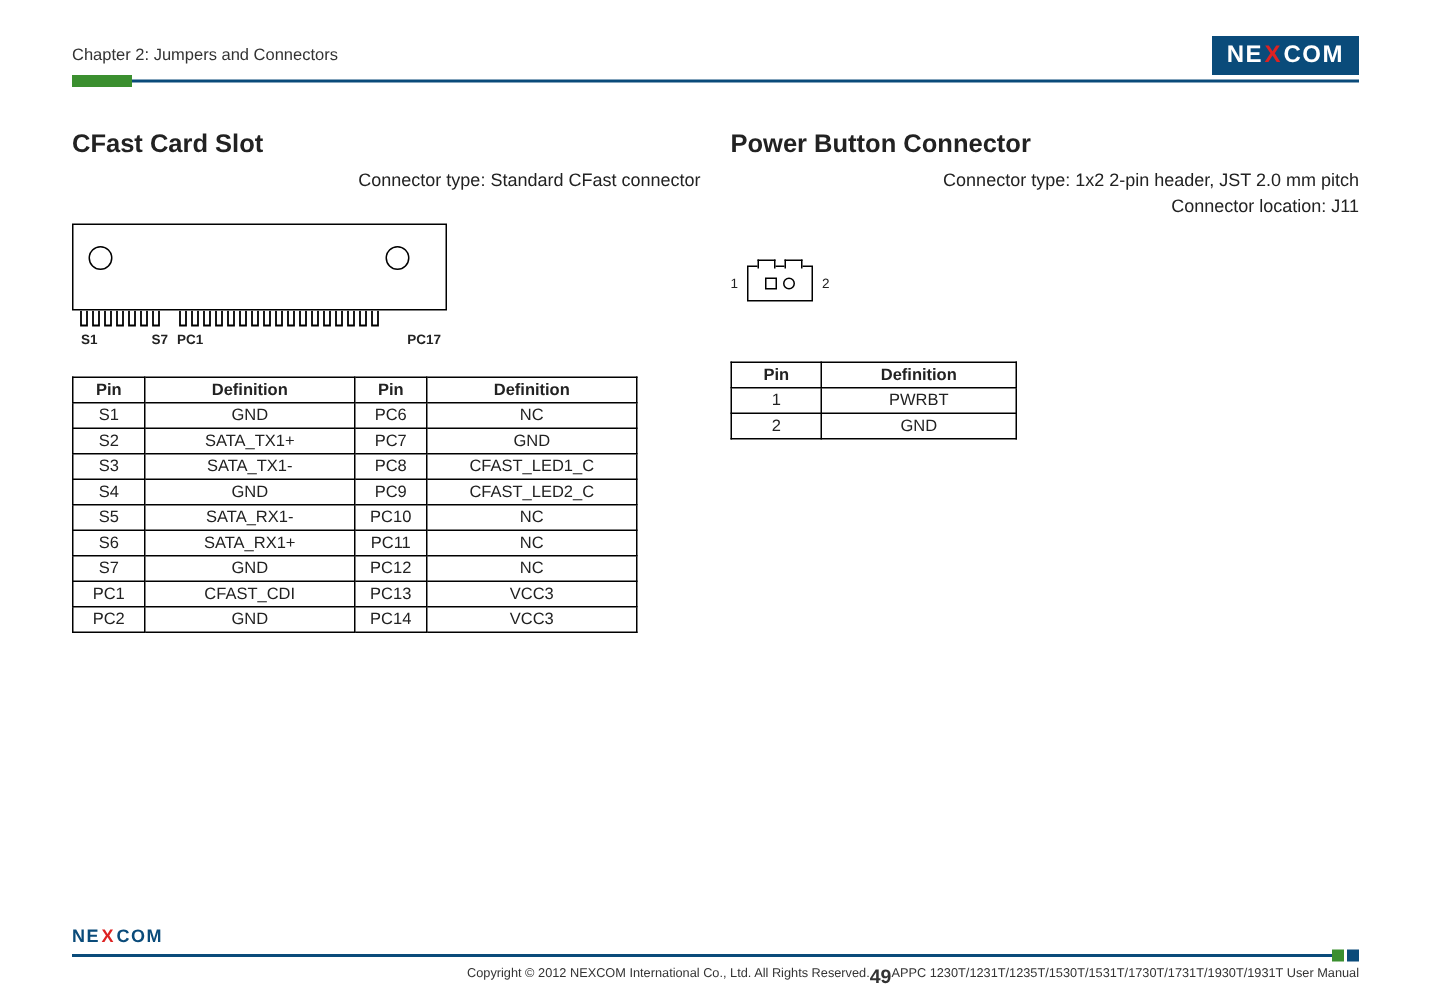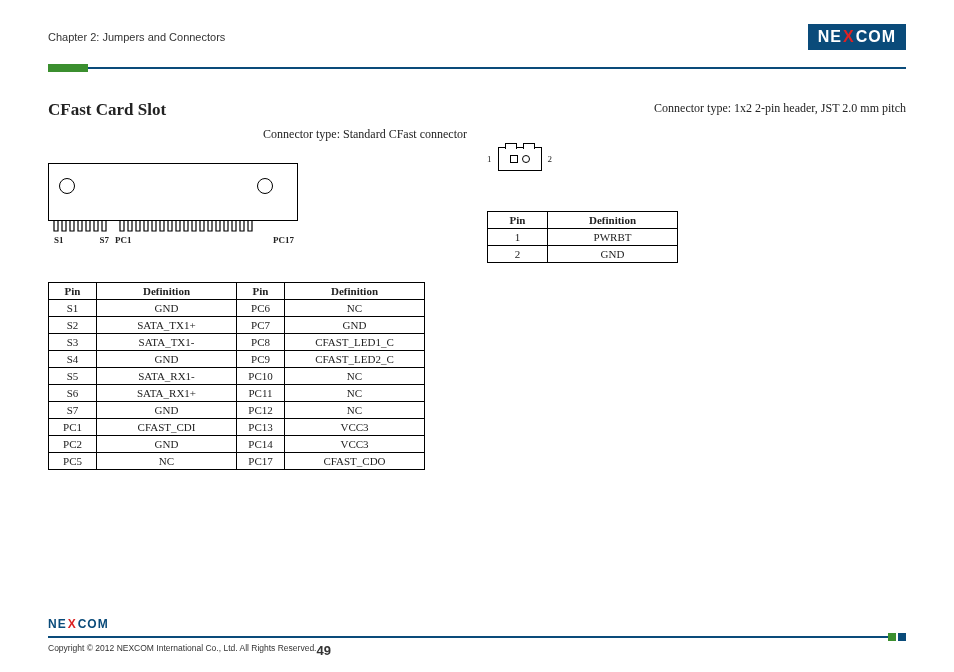--- a/index.html
+++ b/index.html
@@ -6,33 +6,33 @@
   body {
     font-family: "Segoe UI", Tahoma, Arial, sans-serif;
     background: #fff;
     width: 954px;
     height: 672px;
     position: relative;
     padding: 24px 48px 28px;
     color: #222;
   }
   
-  .hdr { display: flex; justify-content: space-between; align-items: center; margin-bottom: 14px; }
+  .hdr { display: flex; justify-content: space-between; align-items: center; margin-bottom: 0; }
   .chapter { font-size: 11px; color: #333; }
   .logo {
     background:#0a4b7a; color:#fff; font-weight:700; font-size:16px;
     padding:4px 10px; letter-spacing:1px; display:flex; align-items:center;
   }
   .logo .x { color:#d22; margin:0 1px; }
   .hr-row { display:flex; align-items:center; margin-bottom:28px; }
   .hr-block { width:40px; height:8px; background:#3b8f2f; margin-right:0; }
   .hr-line { flex:1; height:2px; background:#0a4b7a; }
 
   
-  .cols { display:flex; gap:20px;font-family:Liberation Serif, serif; }
+  .cols { display:flex; gap:20px; }
   .col { flex:1; }
 
   h2 { font-size:17px; font-weight:700; color:#222; margin-bottom:6px; }
   .meta { font-size:12px; line-height:1.45; margin-bottom:20px;text-align:right; }
 
   
   .cfast-dia { margin-bottom:8px; }
   .cfast-body {
     width:250px; height:58px; border:1.5px solid #000; position:relative;
     background:#fff;
@@ -58,21 +58,21 @@
   }
   .pbtn-box::before, .pbtn-box::after {
     content:""; position:absolute; top:-5px; width:10px; height:5px;
     border:1.5px solid #000; border-bottom:none; background:#fff;
   }
   .pbtn-box::before { left:6px; } .pbtn-box::after { right:6px; }
   .pbtn-box .sq { width:8px; height:8px; border:1.5px solid #000; margin-right:4px; }
   .pbtn-box .ci { width:8px; height:8px; border:1.5px solid #000; border-radius:50%; }
 
   
-  table { border-collapse: collapse; margin-top:37px; }
+  table { border-collapse: collapse; margin-top:20px; }
   th, td { border:1px solid #000; font-size:11px; padding:2px 6px; text-align:center; }
   th { font-weight:700; }
   .cfast-tbl th:nth-child(1), .cfast-tbl td:nth-child(1),
   .cfast-tbl th:nth-child(3), .cfast-tbl td:nth-child(3) { width:48px; }
   .cfast-tbl th:nth-child(2), .cfast-tbl td:nth-child(2),
   .cfast-tbl th:nth-child(4), .cfast-tbl td:nth-child(4) { width:140px; }
   .pwr-tbl th:nth-child(1), .pwr-tbl td:nth-child(1){ width:60px; }
   .pwr-tbl th:nth-child(2), .pwr-tbl td:nth-child(2){ width:130px; }
 
   
@@ -81,21 +81,21 @@
   }
   .ftr-logo {
     font-weight:700; font-size:12px; color:#0a4b7a; letter-spacing:1px;
     display:flex; align-items:flex-start; margin-bottom:2px;
   }
   .ftr-logo .x { color:#d22; margin:0 1px; }
   .ftr-line-row { display:flex; align-items:center; }
   .ftr-line { flex:1; height:2px; background:#0a4b7a; }
   .ftr-sq { width:8px; height:8px; }
   .sq-green { background:#3b8f2f; } .sq-navy { background:#0a4b7a; }
-  .ftr-meta { display:flex; justify-content:flex-start; font-size:8.5px; color:#333; margin-top:2px; }
+  .ftr-meta { display:flex; justify-content:flex-end; font-size:8.5px; color:#333; margin-top:2px; }
   .ftr-meta .pg { font-weight:700; font-size:13px; }
 </style>
 </head>
 <body>
 
 <div class="hdr">
   <div class="chapter">Chapter 2: Jumpers and Connectors</div>
   <div class="logo">NE<span class="x">X</span>COM</div>
 </div>
 <div class="hr-row">
@@ -191,33 +191,29 @@
             <td>CFAST_CDI</td>
             <td>PC13</td>
             <td>VCC3</td>
           </tr>
           <tr>
             <td>PC2</td>
             <td>GND</td>
             <td>PC14</td>
             <td>VCC3</td>
           </tr>
-          <tr>
-            <td>PC5</td>
-            <td>NC</td>
-            <td>PC17</td>
-            <td>CFAST_CDO</td>
-          </tr>
         </tbody>
     </table>
   </div>
 
   <div class="col">
+    <h2>Power Button Connector</h2>
     <div class="meta">
       <div>Connector type: 1x2 2-pin header, JST 2.0 mm pitch</div>
+      <div>Connector location: J11</div>
     </div>
 
     <div class="pbtn-dia">
       <span>1</span>
       <div class="pbtn-box">
         <div class="sq"></div>
         <div class="ci"></div>
       </div>
       <span>2</span>
     </div>
@@ -247,14 +243,15 @@
   <div class="ftr-logo">NE<span class="x">X</span>COM</div>
   <div class="ftr-line-row">
     <div class="ftr-line"></div>
     <div class="ftr-sq sq-green"></div>
     <div style="width:2px"></div>
     <div class="ftr-sq sq-navy"></div>
   </div>
   <div class="ftr-meta">
     <span>Copyright © 2012 NEXCOM International Co., Ltd. All Rights Reserved.</span>
     <span class="pg">49</span>
+    <span>APPC 1230T/1231T/1235T/1530T/1531T/1730T/1731T/1930T/1931T User Manual</span>
   </div>
 </div>
 
 </body></html>

